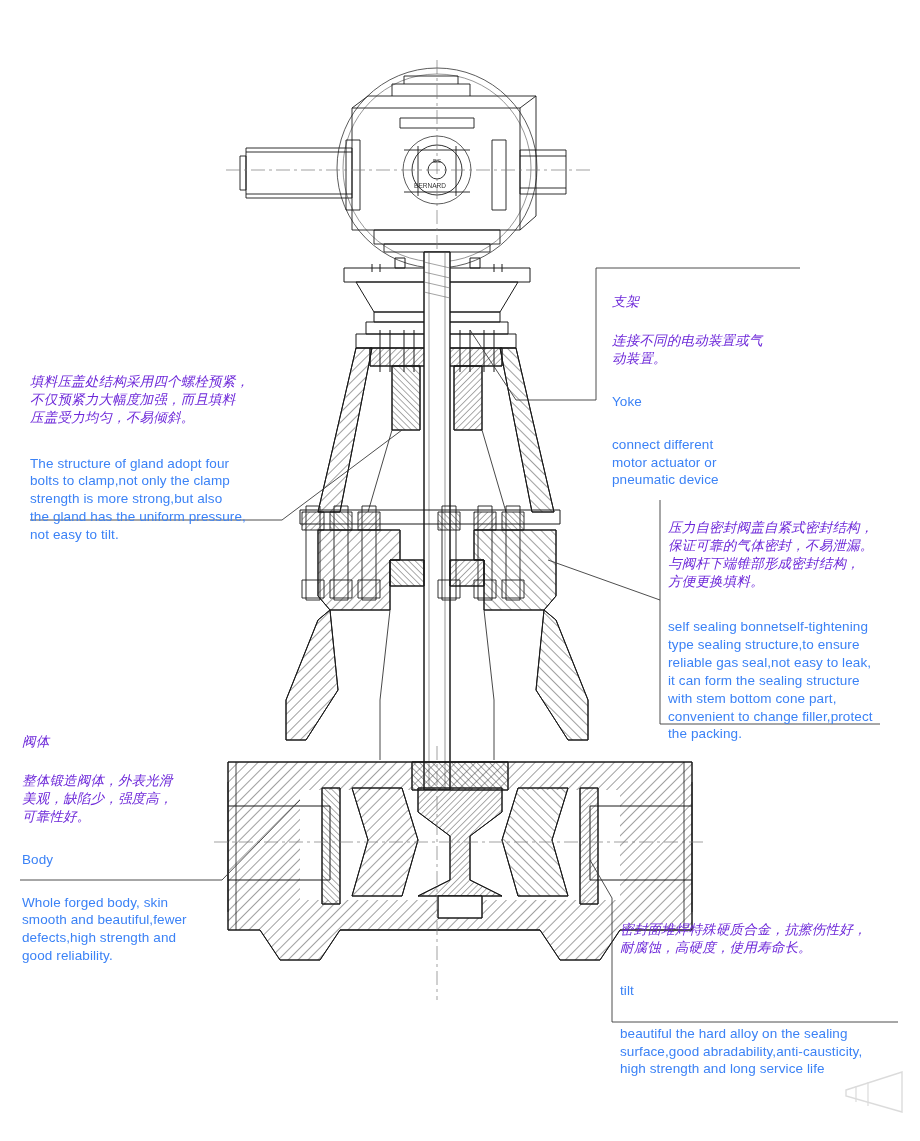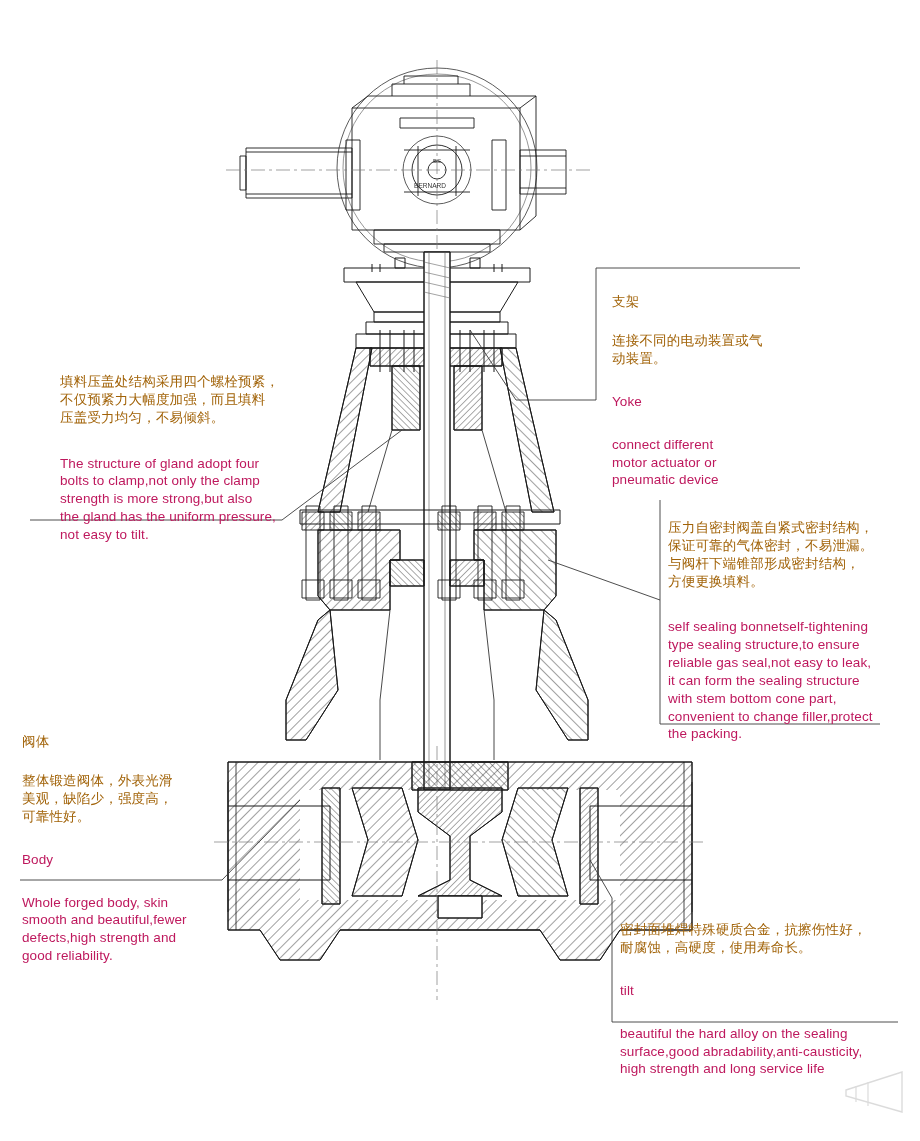--- a/index.html
+++ b/index.html
@@ -28,31 +28,32 @@
     height: 1141px;
   }
   .callout {
     position: absolute;
     line-height: 1.32;
     white-space: pre-line;
   }
   .cn {
     font-size: 13.5px;
     letter-spacing: 0.2px;
-    color: #a16207;
+    color: #6d28d9;
+    font-style: italic;
   }
   .en {
     font-size: 13.5px;
     letter-spacing: 0.1px;
-    color: #be185d;
+    color: #3b82f6;
     margin-top: 7px;
   }
   .en.tight { margin-top: 4px; }
   
-  #callout-gland { left: 30px; top: 352px; width: 262px; margin-left: 30px; }
+  #callout-gland { left: 30px; top: 352px; width: 262px; }
   #callout-yoke  { left: 612px; top: 272px; width: 215px; }
   #callout-bonnet{ left: 668px; top: 498px; width: 238px; }
   #callout-body  { left: 22px;  top: 712px; width: 205px; }
   #callout-seat  { left: 620px; top: 900px; width: 292px; }
 
   .wm {
     position: absolute;
     right: 16px;
     bottom: 10px;
     width: 80px;

